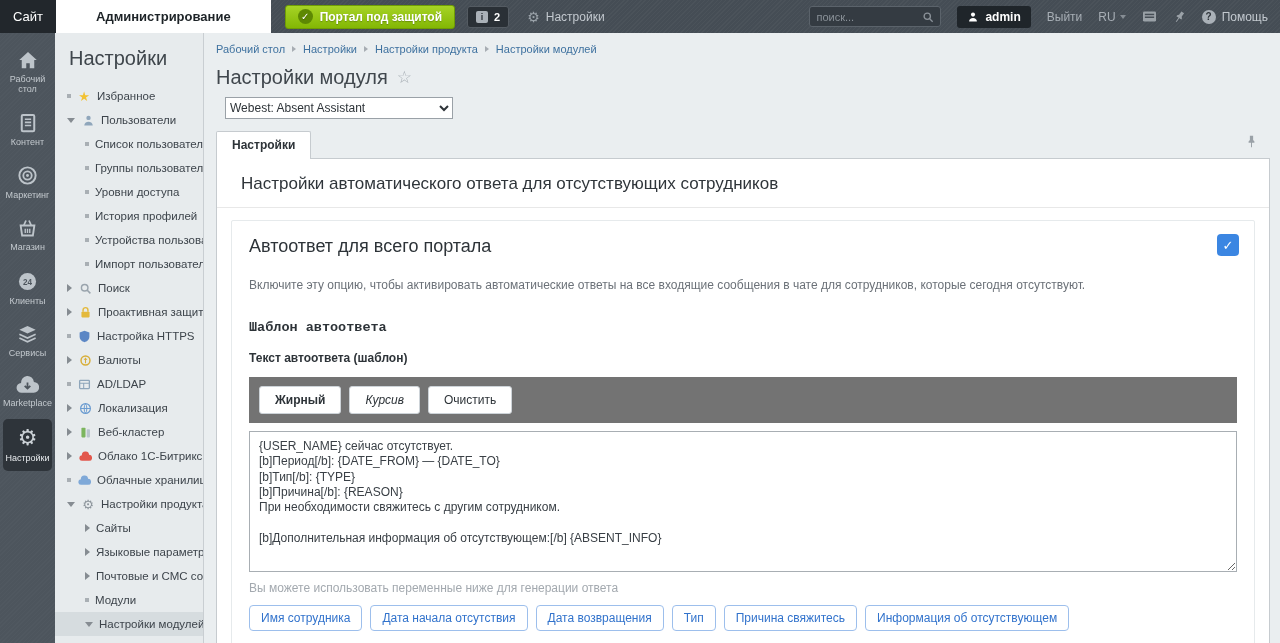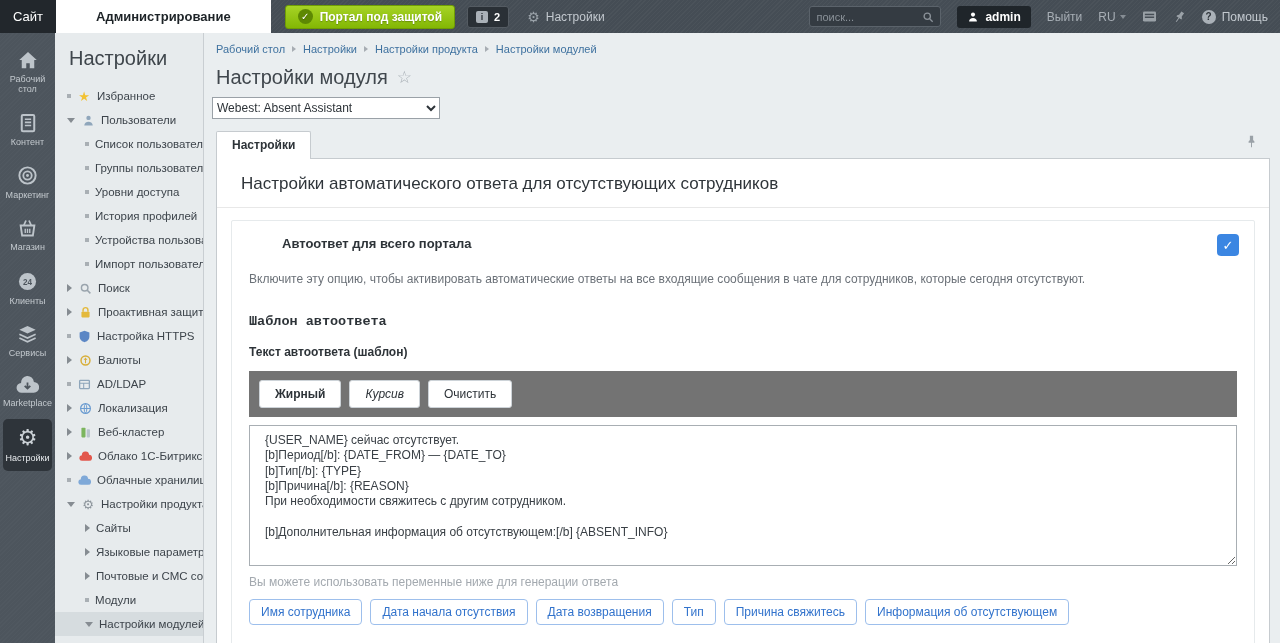--- a/index.html
+++ b/index.html
@@ -64,42 +64,42 @@
   .gear-s { color:#8d959c; font-size:13px; }
 
   
   .main { flex:1; padding:6px 10px 0 8px; position:relative; overflow:hidden; }
   .breadcrumb { display:flex; align-items:center; gap:7px; font-size:11px; padding:4px 4px 2px; }
   .breadcrumb a { color:#3e719f; text-decoration:none; cursor:pointer; }
   .bc-sep { width:0; height:0; border-left:4px solid #a7adb3; border-top:3px solid transparent; border-bottom:3px solid transparent; }
   .page-title-row { display:flex; align-items:center; gap:9px; padding:9px 4px 6px; }
   .page-title { font-size:20px; color:#40474d; }
   .fav-star { color:#a9b0b6; font-size:17px; cursor:pointer; }
-  .module-select { width:228px; height:22px; font-size:12px; margin:2px 0 0; border:1px solid #9aa1a7; background:#fff; color:#2d3338; font-family:"Liberation Sans",sans-serif; }
+  .module-select { width:228px; height:22px; font-size:12px; margin:2px 13px 0; border:1px solid #9aa1a7; background:#fff; color:#2d3338; font-family:"Liberation Sans",sans-serif; }
 
   .tabbar { display:flex; align-items:flex-end; margin-top:12px; padding:0 0 0 4px; position:relative; }
   .tab { background:#fff; border:1px solid #c6cbcf; border-bottom:none; border-radius:2px 2px 0 0;
     padding:6px 15px 7px; font-size:12px; font-weight:bold; color:#2d3338; margin-bottom:-1px; z-index:2; cursor:pointer; }
   .pin { position:absolute; right:12px; bottom:6px; color:#9aa1a7; cursor:pointer; }
   .pin svg { width:13px; height:13px; fill:#9aa1a7; }
 
   .panel { background:#fff; border:1px solid #c6cbcf; margin-left:4px; position:relative; z-index:1; }
   .panel-h2 { font-size:17px; color:#2f353a; padding:15px 24px 13px; border-bottom:1px solid #e8e8e8; font-weight:normal; }
   .inner-box { margin:12px 14px 0; border:1px solid #e6eaec; border-radius:2px; padding:15px 17px 20px; position:relative; }
-  .opt-label { font-size:13px; font-weight:bold; color:#2d3338;margin-left:33px; }
+  .opt-label { font-size:18px; font-weight:normal; color:#2d3338; }
   .checkbox { position:absolute; top:13px; right:15px; width:22px; height:22px; background:#3b86e2; border-radius:4px;
     color:#fff; font-size:13px; display:flex; align-items:center; justify-content:center; cursor:pointer; }
   .opt-desc { font-size:12px; color:#6b7178; margin-top:21px; max-width:980px; }
   .h3 { font-size:13.5px; font-weight:bold; color:#2d3338; margin-top:28px;font-family:Liberation Mono, monospace; }
   .field-label { font-size:12px; font-weight:bold; color:#2d3338; margin-top:16px; }
   .bbcode-bar { margin-top:12px; background:#737373; padding:9px 10px; display:flex; gap:8px; }
   .bb-btn { background:#fff; border:1px solid #cdd3d8; border-radius:3px; padding:6px 15px; font-size:12px; color:#2d3338; cursor:pointer; font-family:"Liberation Sans",sans-serif; }
   .bb-bold { font-weight:bold; }
   .bb-italic { font-style:italic; }
-  .tpl-area { display:block; width:100%; height:141px; margin-top:8px; border:1px solid #a8aeb3; padding:7px 15px;
+  .tpl-area { display:block; width:100%; height:141px; margin-top:8px; border:1px solid #a8aeb3; padding:7px 9px;
     font-family:"Liberation Sans",sans-serif; font-size:12px; line-height:1.28; color:#3a4046; resize:both; outline:none; }
   .hint { font-size:12px; color:#a3a9af; margin-top:9px; }
   .chips { display:flex; gap:8px; margin-top:10px; flex-wrap:wrap; }
   .chip { background:#fff; border:1px solid #9dbfec; border-radius:4px; color:#3273cc; font-size:12px; padding:5px 11px; cursor:pointer; font-family:"Liberation Sans",sans-serif; }
   .save-row { display:flex; align-items:center; justify-content:space-between; padding:13px 16px 14px; }
 </style>
 </head>
 <body>
 
 <div class="topbar">

